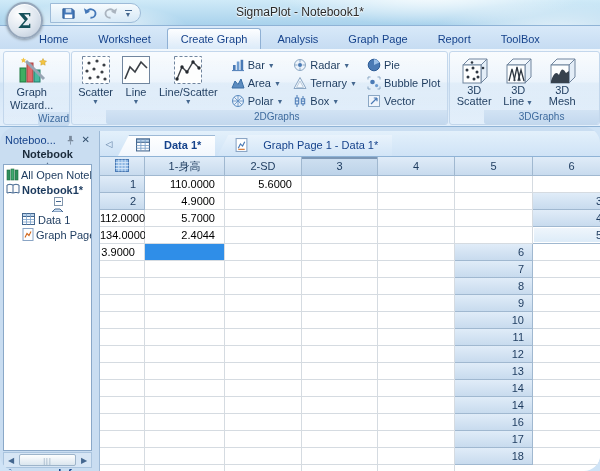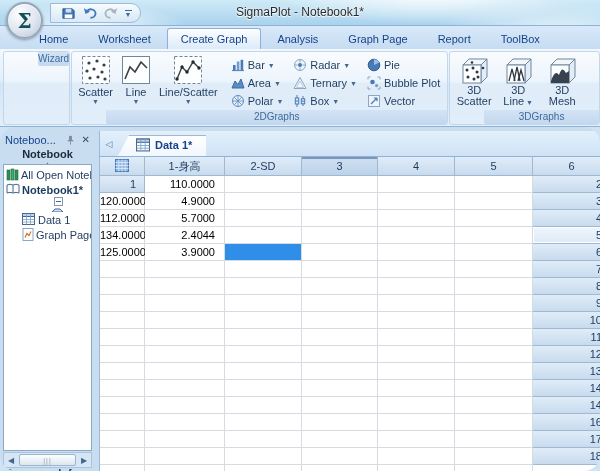--- a/index.html
+++ b/index.html
@@ -81,21 +81,21 @@
   .np-scroll .sarr { width:12px; text-align:center; font-size:8px; color:#44678f; }
   .np-scroll .sthumb { flex:1; height:12px; background:linear-gradient(180deg,#fdfefe,#dbe6ef); border:1px solid #9db4ca; border-radius:2px;
     display:flex; align-items:center; justify-content:center; color:#8fa6bc; font-size:7px; letter-spacing:1px; }
   .np-partial { height:3px; overflow:hidden; color:#15428b; font-weight:bold; font-size:11px; line-height:11px; padding-left:2px; }
 
   .doc-area { flex:1; min-width:0; margin-left:7px; display:flex; flex-direction:column; overflow:hidden;
     border-left:1px solid #9db9d6; }
   .doc-tabs { height:25px; flex:0 0 25px; display:flex; align-items:flex-end; gap:2px; padding:0 0 0 2px;
     background:linear-gradient(180deg,#e3f0fb,#cfe3f6); }
   .tab-nav { align-self:center; width:14px; text-align:center; color:#5a7aa0; font-size:9px; cursor:default; }
-  .doc-tab { display:flex; align-items:center; gap:5px; padding:3px 14px 4px 18px; font-size:11px; color:#15428b;
+  .doc-tab { display:flex; align-items:center; gap:14px; padding:3px 14px 4px 18px; font-size:11px; color:#15428b;
     clip-path:polygon(11px 0, 100% 0, 100% 100%, 0 100%);
     background:linear-gradient(180deg,#e9f3fc,#d2e5f7); cursor:default; }
   .doc-tab.active { background:linear-gradient(180deg,#ffffff,#f2f7fd); font-weight:bold;
     box-shadow:inset 0 1px 0 #9db9d6; }
 
   
   .ws-wrap { flex:1; background:#fff; overflow:hidden; border-top:1px solid #8fb3d6; }
   #ws-grid { display:grid; grid-template-columns:45px 80px 77px 76px 77px 78px 78px; grid-auto-rows:17px; grid-template-rows:19px; }
   .ws-colhdr, .ws-corner, .ws-rowhdr { background:linear-gradient(180deg,#e0ecf8,#c8dbee);
     border-right:1px solid #a0b8d0; border-bottom:1px solid #a0b8d0; color:#1c3a5e; font-size:11px;
@@ -150,20 +150,34 @@
       <div class="ribbon-tab">Worksheet</div>
       <div class="ribbon-tab active">Create Graph</div>
       <div class="ribbon-tab">Analysis</div>
       <div class="ribbon-tab">Graph Page</div>
       <div class="ribbon-tab">Report</div>
       <div class="ribbon-tab">ToolBox</div>
     </div>
 
   <div class="ribbon-body">
     <div class="rgroup">
+      <div class="rg-content">
+        <div class="rb-large">
+          <span class="icon30" id="gw-icon"><svg width="30" height="30" viewBox="0 0 30 30">
+                <rect x="3" y="13" width="6" height="14" fill="#3fae62" stroke="#1f7a40"></rect>
+                <rect x="10" y="8" width="6" height="19" fill="#e06a6a" stroke="#a84040"></rect>
+                <rect x="17" y="15" width="6" height="12" fill="#49b9a0" stroke="#237d69"></rect>
+                <line x1="9" y1="6" x2="27" y2="24" stroke="#97a5b4" stroke-width="3"></line>
+                <path d="M26 3.5 l1.1 2.2 2.4.4 -1.7 1.7 .4 2.4 -2.2-1.1 -2.2 1.1 .4-2.4 -1.7-1.7 2.4-.4 Z" fill="#f4c542" stroke="#c79a28" stroke-width=".5"></path>
+                <path d="M6.5 2.5 l.8 1.7 1.9.3 -1.4 1.3 .3 1.9 -1.6-.9 -1.7.9 .3-1.9 -1.3-1.3 1.8-.3 Z" fill="#f4c542"></path>
+              </svg></span>
+          <span class="lbl">Graph</span>
+          <span class="lbl">Wizard...</span>
+        </div>
+      </div>
       <div class="rg-label">Wizard</div>
     </div>
 
     <div class="rgroup">
       <div class="rg-content" id="g2d-content">
           <div class="rb-large">
             <span class="icon30"><svg width="30" height="30" viewBox="0 0 30 30">
                 <rect x="1.5" y="1.5" width="27" height="27" fill="#fdfefe" stroke="#70859e" stroke-dasharray="3 2"></rect>
                 <g fill="#3a3f45">
                   <circle cx="8" cy="8" r="1.6"></circle>
@@ -407,64 +421,71 @@
       <div class="doc-tabs" id="doc-tabs">
         <span class="tab-nav">◁</span>
       <div class="doc-tab active">
             <span class="icon14"><svg width="14" height="14" viewBox="0 0 13 12">
                 <rect x=".5" y=".5" width="12" height="11" fill="#fff" stroke="#44678f"></rect>
                 <rect x=".5" y=".5" width="12" height="3" fill="#bcd4ec" stroke="#44678f"></rect>
                 <path d="M.5 6.5 H12.5 M.5 9 H12.5 M4.5 .5 V11.5 M8.5 .5 V11.5" stroke="#7aa0c8" stroke-width=".8"></path>
               </svg></span>
             <span>Data 1*</span>
           </div>
+          <div class="doc-tab">
+            <span class="icon14"><svg width="13" height="14" viewBox="0 0 12 13">
+                <rect x="1" y=".5" width="10" height="12" fill="#fff" stroke="#8aa5c5"></rect>
+                <path d="M3 9.5 L5 5.5 L7 7.5 L9 3.5" fill="none" stroke="#4a7ab5" stroke-width="1.1"></path>
+                <rect x="3" y="10" width="6" height="1" fill="#d2691e"></rect>
+              </svg></span>
+            <span>Graph Page 1 - Data 1*</span>
+          </div>
         </div>
       <div class="ws-wrap">
         <div id="ws-grid">
             <div class="ws-corner">
               <span class="icon14"><svg width="14" height="13" viewBox="0 0 14 13">
                   <rect x=".5" y=".5" width="13" height="12" fill="#8fb8e4" stroke="#4a7ab5"></rect>
                   <path d="M.5 3.5 H13.5 M.5 6.5 H13.5 M.5 9.5 H13.5 M3.8 .5 V12.5 M7 .5 V12.5 M10.2 .5 V12.5" stroke="#d7e8f8" stroke-width=".9"></path>
                 </svg></span>
             </div>
             <div class="ws-colhdr">1-身高</div>
             <div class="ws-colhdr">2-SD</div>
             <div class="ws-colhdr cur-col">3</div>
             <div class="ws-colhdr">4</div>
             <div class="ws-colhdr">5</div>
             <div class="ws-colhdr">6</div>
             <div class="ws-rowhdr">1</div>
             <div class="ws-cell">110.0000</div>
+            <div class="ws-cell">5.6000</div>
             <div class="ws-cell"></div>
             <div class="ws-cell"></div>
             <div class="ws-cell"></div>
             <div class="ws-cell"></div>
             <div class="ws-rowhdr">2</div>
-            <div class="ws-cell">120.0000</div>
             <div class="ws-cell">4.9000</div>
             <div class="ws-cell"></div>
             <div class="ws-cell"></div>
             <div class="ws-cell"></div>
             <div class="ws-cell"></div>
             <div class="ws-rowhdr">3</div>
             <div class="ws-cell">112.0000</div>
             <div class="ws-cell">5.7000</div>
             <div class="ws-cell"></div>
             <div class="ws-cell"></div>
             <div class="ws-cell"></div>
             <div class="ws-cell"></div>
             <div class="ws-rowhdr">4</div>
             <div class="ws-cell">134.0000</div>
             <div class="ws-cell">2.4044</div>
             <div class="ws-cell"></div>
             <div class="ws-cell"></div>
             <div class="ws-cell"></div>
             <div class="ws-cell"></div>
             <div class="ws-rowhdr cur-row">5</div>
-            <div class="ws-cell">125.0000</div>
             <div class="ws-cell">3.9000</div>
             <div class="ws-cell sel"></div>
             <div class="ws-cell"></div>
             <div class="ws-cell"></div>
             <div class="ws-cell"></div>
             <div class="ws-rowhdr">6</div>
             <div class="ws-cell"></div>
             <div class="ws-cell"></div>
             <div class="ws-cell"></div>
             <div class="ws-cell"></div>

